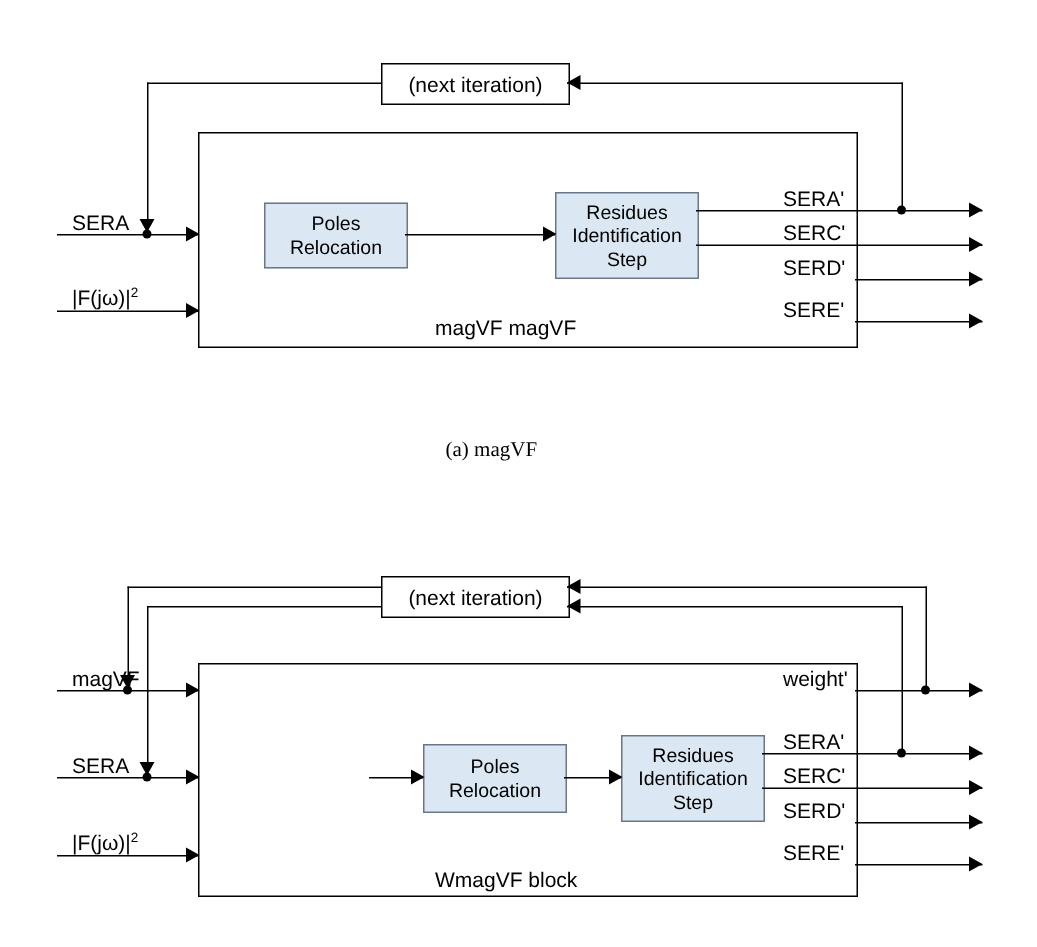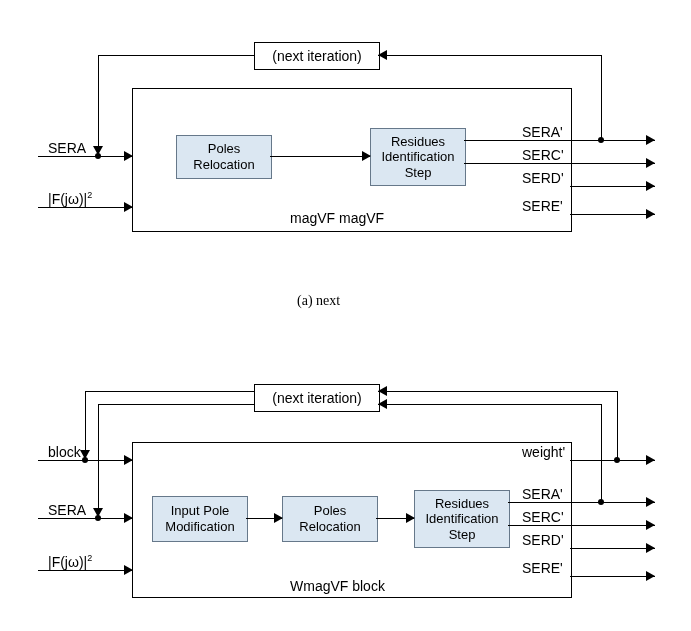--- a/index.html
+++ b/index.html
@@ -74,49 +74,45 @@
   <div class="vline" style="left:601px;top:55px;height:85px"></div>
 
   <div class="hline" style="left:378px;top:55px;width:224px"></div>
   <div class="arrow-head arrow-left" style="left:378px;top:50px"></div>
 
   <div class="hline" style="left:98px;top:55px;width:156px"></div>
   <div class="vline" style="left:98px;top:55px;height:93px"></div>
   <div class="arrow-head arrow-down" style="left:93px;top:146px"></div>
   <div class="dot" style="left:95px;top:153px"></div>
 
-  <div class="caption" style="left:297px;top:293px">(a) next</div>
+  <div class="caption" style="left:297px;top:293px">(a) magVF</div>
 
   <div class="big-box" style="position:absolute;left:132px;top:442px;width:438px;height:154px"></div>
   <div class="label" style="left:290px;top:578px">WmagVF block</div>
 
   <div class="box" style="left:254px;top:384px;width:124px;height:26px">
     <span>(next iteration)</span>
   </div>
 
-  <div class="box inner-box" style="left:152px;top:496px;width:94px;height:44px">
-    <span style="white-space:pre-line;font-size:13px">Input Pole
-Modification</span>
-  </div>
   <div class="box inner-box" style="left:282px;top:496px;width:94px;height:44px">
     <span style="white-space:pre-line;font-size:13px">Poles
 Relocation</span>
   </div>
   <div class="box inner-box" style="left:414px;top:490px;width:94px;height:56px">
     <span style="white-space:pre-line;font-size:13px">Residues
 Identification
 Step</span>
   </div>
 
   <div class="hline" style="left:246px;top:518px;width:36px"></div>
   <div class="arrow-head arrow-right" style="left:274px;top:513px"></div>
   <div class="hline" style="left:376px;top:518px;width:38px"></div>
   <div class="arrow-head arrow-right" style="left:406px;top:513px"></div>
 
-  <div class="label" style="left:48px;top:444px">block</div>
+  <div class="label" style="left:48px;top:444px">magVF</div>
   <div class="hline" style="left:38px;top:460px;width:94px"></div>
   <div class="arrow-head arrow-right" style="left:124px;top:455px"></div>
 
   <div class="label" style="left:48px;top:502px">SERA</div>
   <div class="hline" style="left:38px;top:518px;width:94px"></div>
   <div class="arrow-head arrow-right" style="left:124px;top:513px"></div>
 
   <div class="label" style="left:48px;top:553px">
     <span>|F(jω)|</span><sup style="font-size:9px">2</sup>
   </div>

